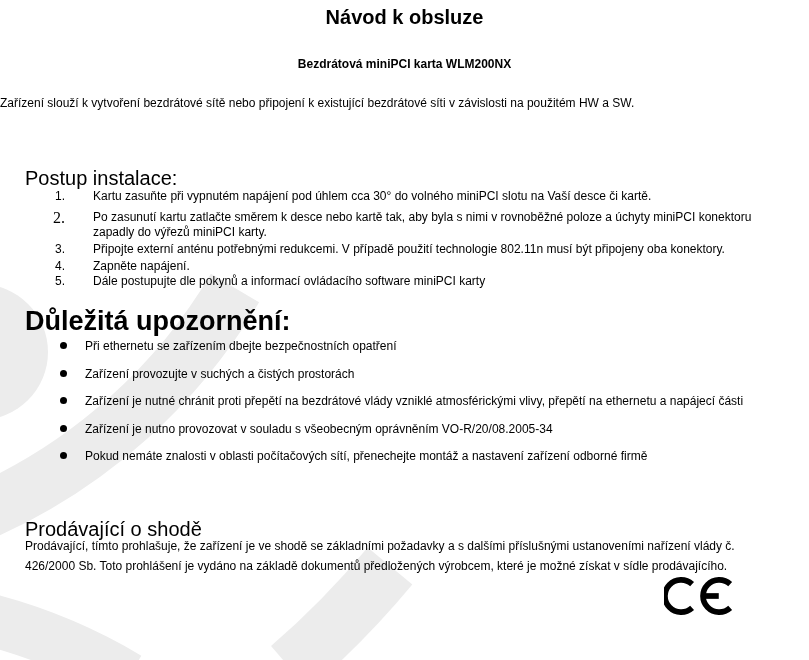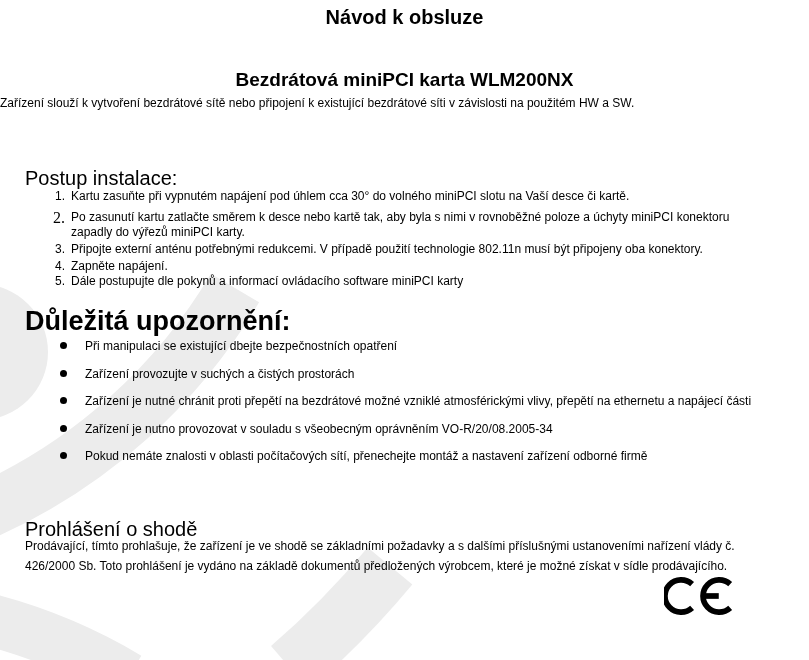--- a/index.html
+++ b/index.html
@@ -16,21 +16,21 @@
     z-index:0;
   }
   .content{position:absolute;left:0;top:0;width:702px;height:660px;z-index:1;}
 
   .doc-title{
     position:absolute;left:0;top:5px;width:809px;
     text-align:center;font-size:20px;font-weight:bold;line-height:24px;
   }
   .doc-subtitle{
     position:absolute;left:0;top:54px;width:809px;
-    text-align:center;font-size:19px;font-weight:bold;line-height:20px;margin-top:16px;
+    text-align:center;font-size:12px;font-weight:bold;line-height:20px;
   }
   .doc-intro{
     position:absolute;left:0;top:96px;width:809px;
     text-align:left;font-size:12px;line-height:15px;white-space:nowrap;
   }
   .h-regular{
     position:absolute;left:25px;
     font-size:20px;font-weight:normal;line-height:24px;margin-top:29px;
   }
   #h-install{top:137px;}
@@ -44,21 +44,21 @@
     font-size:12px;line-height:15px;
   }
   .step{display:flex;align-items:flex-start;}
   .step .num{
     width:65px;text-align:right;flex:0 0 65px;
   }
   .step .num.serif-num{
     font-family:"Liberation Serif",serif;
     font-size:16px;line-height:15px;
   }
-  .step .txt{margin-left:6px;}
+  .step .txt{margin-left:28px;}
   .mb6{margin-bottom:6px;}
   .mb2{margin-bottom:2px;}
   .bullets{
     position:absolute;left:0;top:339px;width:790px;
     font-size:12px;line-height:14px;
     list-style:none;margin:0;padding:0;
   }
   .bullet-row{display:flex;align-items:flex-start;margin-bottom:13.5px;}
   .bullet-dot{
     flex:0 0 7px;width:7px;height:7px;border-radius:50%;
@@ -115,41 +115,41 @@
       <span class="num">5.</span>
       <span class="txt">Dále postupujte dle pokynů a informací ovládacího software miniPCI karty</span>
     </div>
   </div>
 
   <div class="h-bold">Důležitá upozornění:</div>
 
   <ul class="bullets">
     <li class="bullet-row">
       <span class="bullet-dot"></span>
-      <span class="bullet-text">Při manipulaci se existující dbejte bezpečnostních opatření</span>
+      <span class="bullet-text">Při ethernetu se zařízením dbejte bezpečnostních opatření</span>
     </li>
     <li class="bullet-row">
       <span class="bullet-dot"></span>
       <span class="bullet-text">Zařízení provozujte v suchých a čistých prostorách</span>
     </li>
     <li class="bullet-row">
       <span class="bullet-dot"></span>
-      <span class="bullet-text">Zařízení je nutné chránit proti přepětí na bezdrátové možné vzniklé atmosférickými vlivy, přepětí na ethernetu a napájecí části</span>
+      <span class="bullet-text">Zařízení je nutné chránit proti přepětí na bezdrátové vlády vzniklé atmosférickými vlivy, přepětí na ethernetu a napájecí části</span>
     </li>
     <li class="bullet-row">
       <span class="bullet-dot"></span>
       <span class="bullet-text">Zařízení je nutno provozovat v souladu s všeobecným oprávněním VO-R/20/08.2005-34</span>
     </li>
     <li class="bullet-row">
       <span class="bullet-dot"></span>
       <span class="bullet-text">Pokud nemáte znalosti v oblasti počítačových sítí, přenechejte montáž a nastavení zařízení odborné firmě</span>
     </li>
   </ul>
 
-  <div class="h-regular" id="h-declaration">Prohlášení o shodě</div>
+  <div class="h-regular" id="h-declaration">Prodávající o shodě</div>
 
   <div class="declaration-body">
     <div>Prodávající, tímto prohlašuje, že zařízení je ve shodě se základními požadavky a s dalšími příslušnými ustanoveními nařízení vlády č.</div>
     <div>426/2000 Sb. Toto prohlášení je vydáno na základě dokumentů předložených výrobcem, které je možné získat v sídle prodávajícího.</div>
   </div>
 
   <svg class="ce-mark" viewBox="0 0 84 44" aria-label="CE">
     <path d="M 29.5 9.5 A 17 17 0 1 0 29.5 34.5" fill="none" stroke="#000" stroke-width="6"></path>
     <path d="M 69.5 9.5 A 17 17 0 1 0 69.5 34.5" fill="none" stroke="#000" stroke-width="6"></path>
     <path d="M 40 22 H 57.5" fill="none" stroke="#000" stroke-width="6"></path>

